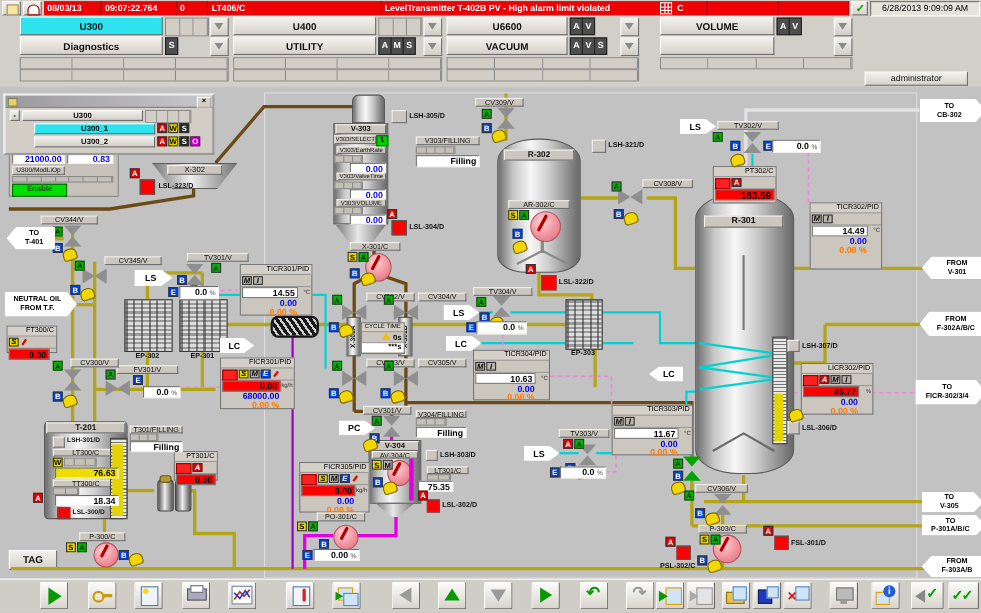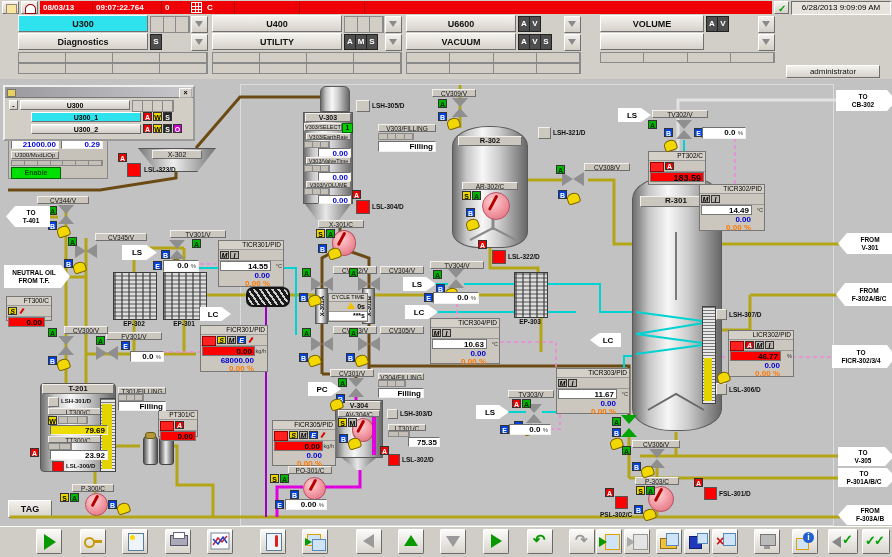--- a/index.html
+++ b/index.html
@@ -96,20 +96,22 @@
 <div class="btn3" style="left:2px;top:1px;width:17px;height:13px">
     <span style="position:absolute;left:3px;top:2px;width:9px;height:8px;background:#f6e6a0;border:1px solid #987"></span>
   </div>
 <div class="btn3" style="left:21px;top:1px;width:17px;height:13px">
     <span style="position:absolute;left:3px;top:2px;width:9px;height:8px;background:#fff;border:1px solid #900;border-radius:50% 50% 0 0"></span>
   </div>
 <div class="alarmbar">
   <span class="seg" style="width:46px">08/03/13</span>
   <span class="seg" style="width:62px">09:07:22.764</span>
   <span class="seg" style="width:22px">0</span>
+  <span class="seg" style="width:152px">LT406/C</span>
+  <span class="seg" style="width:250px;border-right:none">LevelTransmitter T-402B PV - High alarm limit violated</span>
   <span class="grid9"></span>
   <span class="seg" style="width:24px;border-right:1px solid #b00000">C</span>
   <span class="seg" style="width:58px"></span>
   <span class="seg" style="width:58px"></span>
 </div>
 <div class="btn3" style="left:774px;top:1px;width:15px;height:13px">
     <span class="chk" style="left:3px;top:0;font-size:10px">✓</span>
   </div>
 <div class="sunk" style="position:absolute;left:791px;top:1px;width:98px;height:12px;line-height:12px;text-align:center">6/28/2013 9:09:09 AM</div>
 
@@ -326,21 +328,21 @@
   <span class="bg yy" style="left:148px;top:25px;position:absolute">W</span>
   <span class="bg kk" style="left:158px;top:25px;position:absolute">S</span>
   <div class="treebtn" style="left:26px;top:37px;width:110px">U300_2</div>
   <span class="bg rA" style="left:138px;top:37px;position:absolute">A</span>
   <span class="bg yy" style="left:148px;top:37px;position:absolute">W</span>
   <span class="bg kk" style="left:158px;top:37px;position:absolute">S</span>
   <span class="bg mm" style="left:168px;top:37px;position:absolute">O</span>
 </div>
 <div class="abs" style="left:8px;top:137px;width:98px;height:40px;background:#c6c2ba;border:1px solid #888;z-index:8">
   <span class="vb sp" style="left:2px;top:1px;width:48px;height:10px">21000.00</span>
-  <span class="vb sp" style="left:52px;top:1px;width:42px;height:10px">0.29</span>
+  <span class="vb sp" style="left:52px;top:1px;width:42px;height:10px">0.83</span>
   <div class="plate" style="left:2px;top:13px;width:48px;height:8px;font-size:6px">U300/ModLiOp</div>
   <div class="cells" style="left:2px;top:22px;width:92px;height:6px">
       <i></i>
       <i></i>
       <i></i>
       <i></i>
       <i></i>
       <i></i>
       <i></i>
     </div>
@@ -430,21 +432,21 @@
   <div class="t">PT302/C</div>
   <div class="brow">
       <span class="redstrip"></span>
       <span class="bg rA">A</span>
     </div>
   <div class="vrow">
       <span class="pvb alarm" style="right:1px;font-size:9px">183.59</span>
     </div>
 </div>
 <div class="plate" style="left:640px;top:196px;width:72px;height:11px;font-size:8px;font-weight:bold;z-index:4">R-301</div>
-<div class="fp" style="left:699px;top:184px;width:66px;height:47px">
+<div class="fp" style="left:736px;top:184px;width:66px;height:61px">
   <div class="t">TICR302/PID</div>
   <div class="brow">
       <i class="bg gr">M</i>
       <i class="bg gr">I</i>
     </div>
   <div class="vrow">
       <span class="pvb">14.49</span>
       <span class="uu">°C</span>
     </div>
   <div class="sprow">0.00</div>
@@ -657,27 +659,27 @@
 <div class="plate" style="left:42px;top:384px;width:72px;height:10px;font-size:7.5px;font-weight:bold">T-201</div>
 <div class="ibox gray" style="left:48px;top:397px;width:11px;height:10px"></div>
 <div class="lbl" style="left:61px;top:398px;font-size:6px">LSH-301/D</div>
 <div class="plate" style="left:48px;top:408px;width:60px;height:7px">LT300/C</div>
 <span class="bg yy" style="left:48px;top:416px">W</span>
 <div class="cells" style="left:58px;top:416px;width:30px;height:8px">
     <i></i>
     <i></i>
     <i></i>
   </div>
-<span class="vb warn" style="left:50px;top:425px;width:58px;height:10px">79.69</span>
+<span class="vb warn" style="left:50px;top:425px;width:58px;height:10px">76.63</span>
 <div class="plate" style="left:48px;top:436px;width:60px;height:7px">TT300/C</div>
 <div class="cells" style="left:48px;top:443px;width:24px;height:7px">
     <i></i>
     <i></i>
   </div>
-<span class="vb" style="left:50px;top:450px;width:58px;height:10px">23.92</span>
+<span class="vb" style="left:50px;top:450px;width:58px;height:10px">18.34</span>
 <span class="bg rA" style="left:30px;top:448px">A</span>
 <div class="ibox red" style="left:52px;top:461px;width:12px;height:11px"></div>
 <div class="lbl" style="left:66px;top:463px;font-size:6px">LSL-300/D</div>
 <div class="gauge" style="left:100px;top:398px;width:14px;height:72px">
     <div class="gfill" style="left:1px;top:5px;width:10px;height:65px"></div>
   </div>
 <div class="plate" style="left:118px;top:387px;width:48px;height:7px">T301/FILLING</div>
 <div class="cells" style="left:118px;top:394px;width:26px;height:7px">
     <i></i>
     <i></i>
@@ -716,21 +718,21 @@
 <span class="bg bB" style="left:339px;top:434px">B</span>
 <span class="hand" style="left:348px;top:438px"></span>
 <div class="abs" style="left:372px;top:417px;width:4px;height:38px;background:#e000e0;z-index:4"></div>
 <div class="ibox gray" style="left:387px;top:409px;width:11px;height:10px"></div>
 <div class="lbl" style="left:400px;top:410px">LSH-303/D</div>
 <div class="plate" style="left:388px;top:424px;width:38px;height:7px">LT301/C</div>
 <div class="cells" style="left:388px;top:431px;width:22px;height:6px">
     <i></i>
     <i></i>
   </div>
-<span class="vb" style="left:408px;top:437px;width:32px;height:10px">75.35</span>
+<span class="vb" style="left:380px;top:437px;width:32px;height:10px">75.35</span>
 <span class="bg rA" style="left:380px;top:446px">A</span>
 <div class="ibox red" style="left:388px;top:454px;width:12px;height:12px"></div>
 <div class="lbl" style="left:402px;top:456px">LSL-302/D</div>
 <div class="fp" style="left:272px;top:420px;width:64px;height:46px">
   <div class="t">FICR305/PID</div>
   <div class="brow">
       <span class="redstrip"></span>
       <i class="bg yy">S</i>
       <i class="bg gr">M</i>
       <i class="bg bB">E</i>

